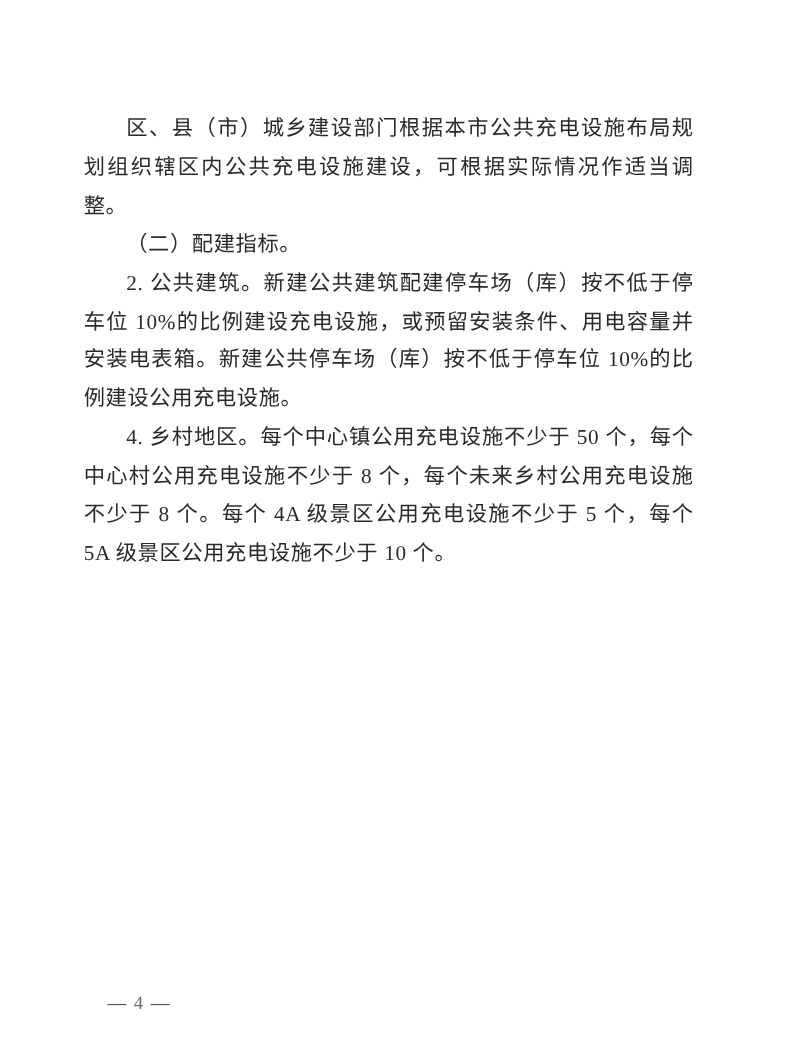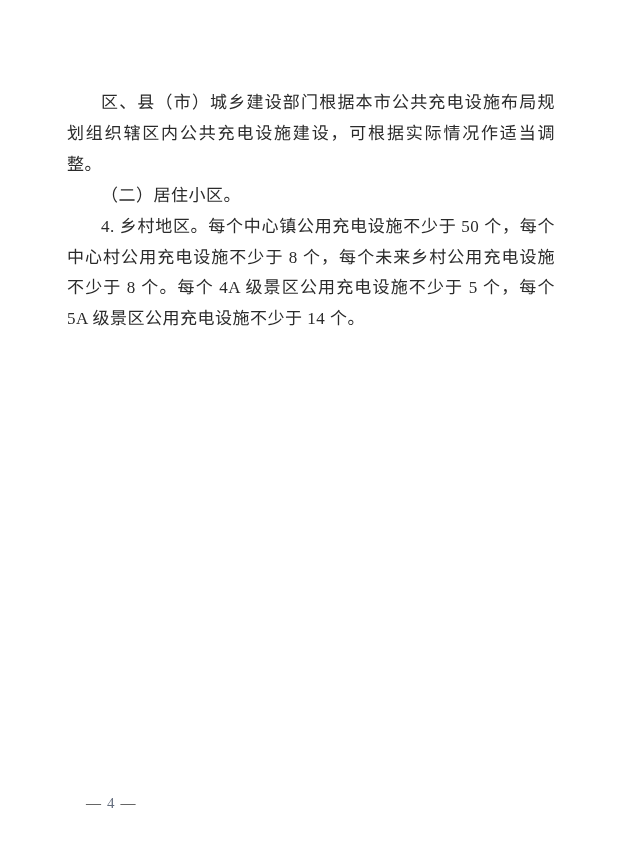--- a/index.html
+++ b/index.html
@@ -50,21 +50,22 @@
     margin: 0 6px;
   }
 </style>
 </head>
 <body>
 
 <div class="page">
 
   <div class="content">
     <p>区、县（市）城乡建设部门根据本市公共充电设施布局规划组织辖区内公共充电设施建设，可根据实际情况作适当调整。</p>
-    <p>（二）居住小区。</p>
-    <p>4. 乡村地区。每个中心镇公用充电设施不少于 50 个，每个中心村公用充电设施不少于 8 个，每个未来乡村公用充电设施不少于 8 个。每个 4A 级景区公用充电设施不少于 5 个，每个 5A 级景区公用充电设施不少于 14 个。</p>
+    <p>（二）配建指标。</p>
+    <p>2. 公共建筑。新建公共建筑配建停车场（库）按不低于停车位 10%的比例建设充电设施，或预留安装条件、用电容量并安装电表箱。新建公共停车场（库）按不低于停车位 10%的比例建设公用充电设施。</p>
+    <p>4. 乡村地区。每个中心镇公用充电设施不少于 50 个，每个中心村公用充电设施不少于 8 个，每个未来乡村公用充电设施不少于 8 个。每个 4A 级景区公用充电设施不少于 5 个，每个 5A 级景区公用充电设施不少于 10 个。</p>
   </div>
 
   <div class="footer">
     <span class="dash">—</span><span class="num">4</span><span class="dash">—</span>
   </div>
 
 </div>
 
 </body></html>

